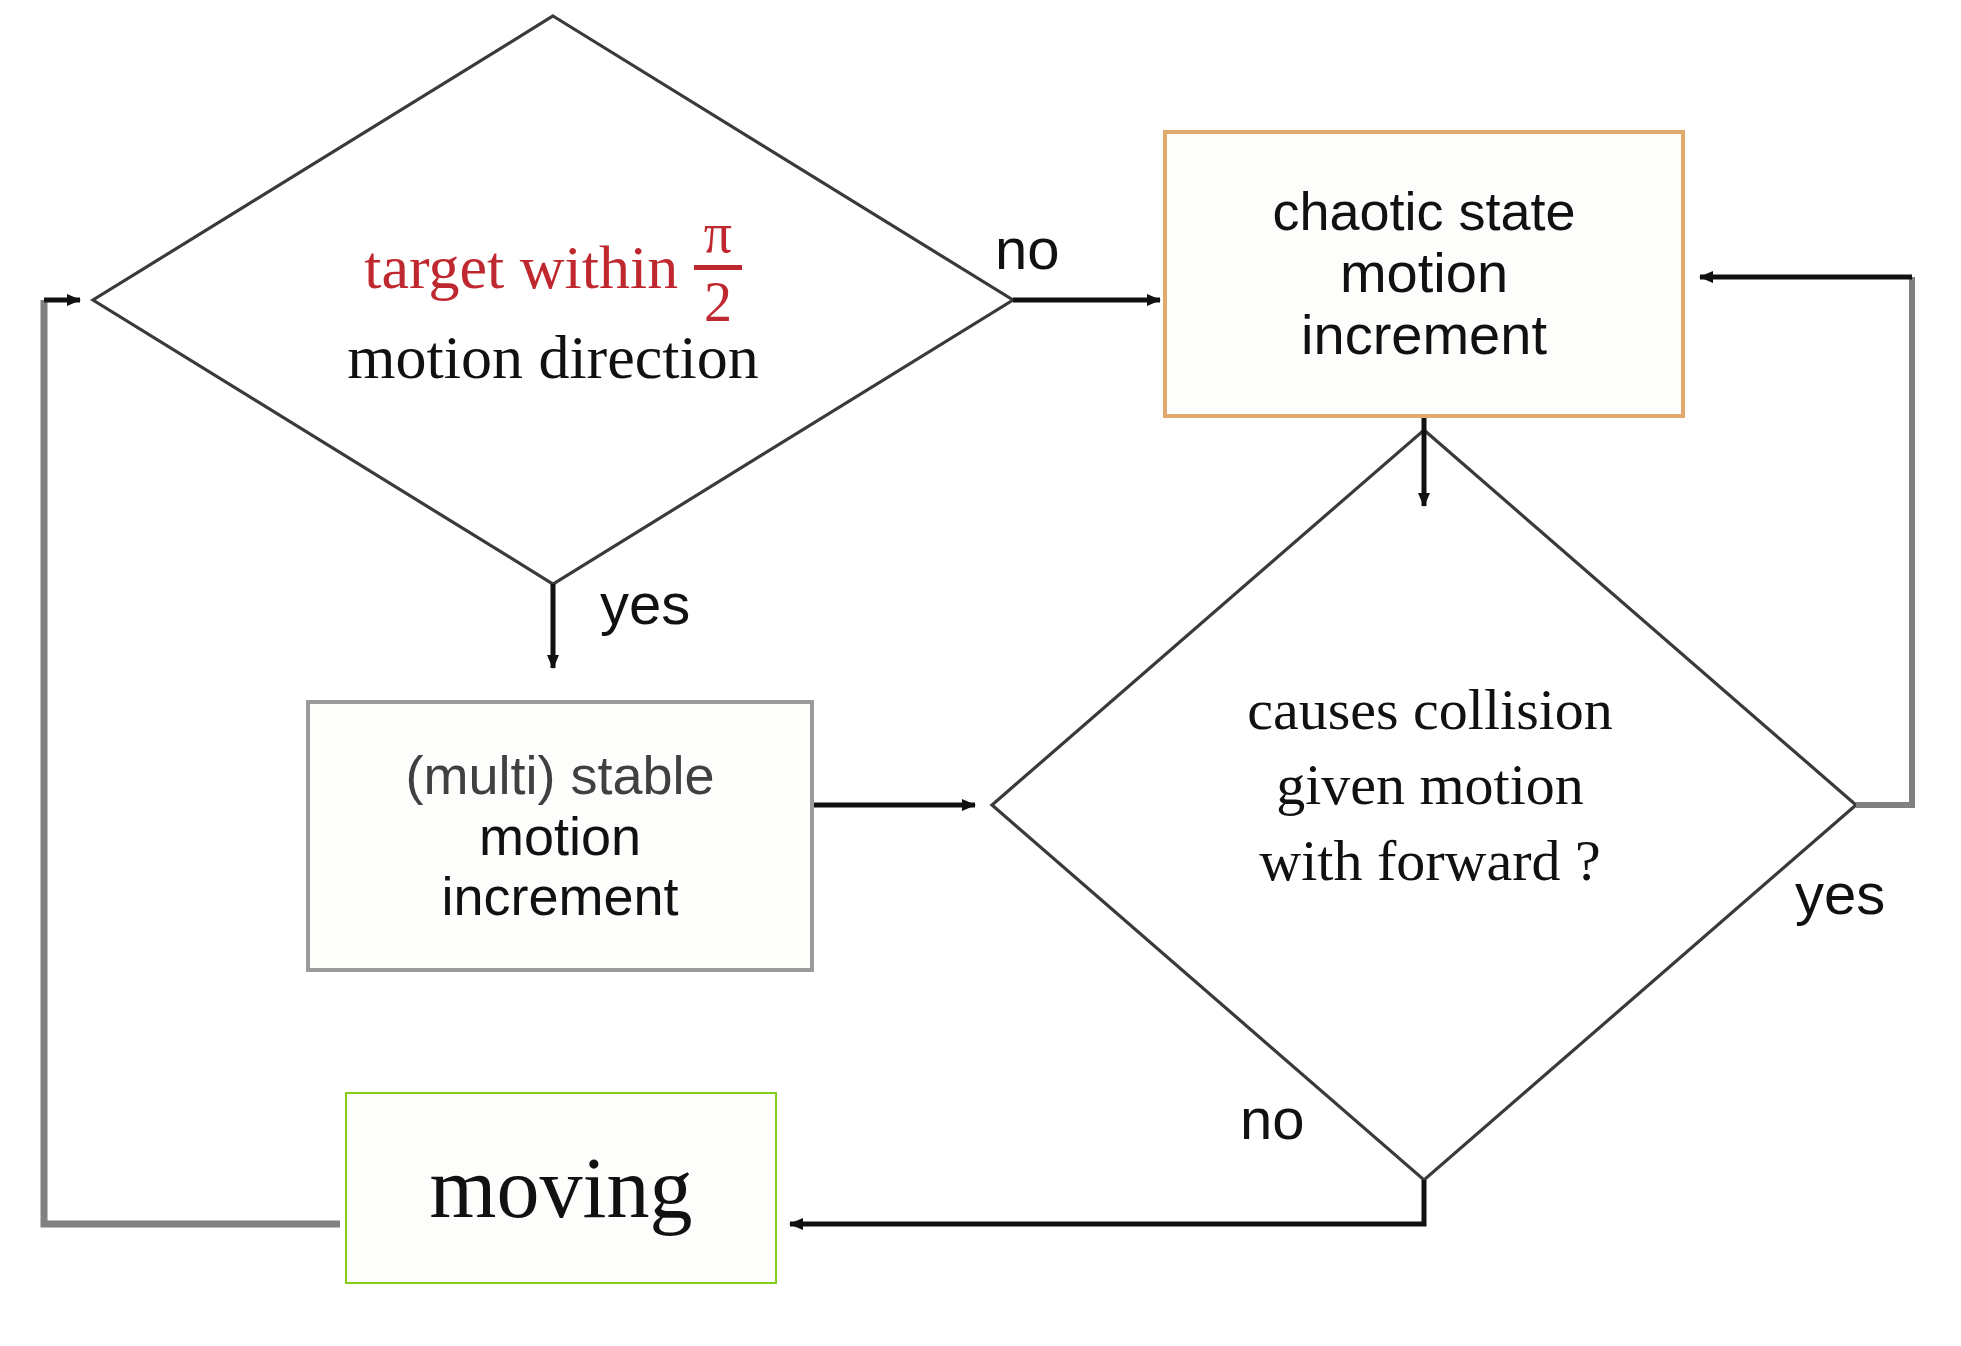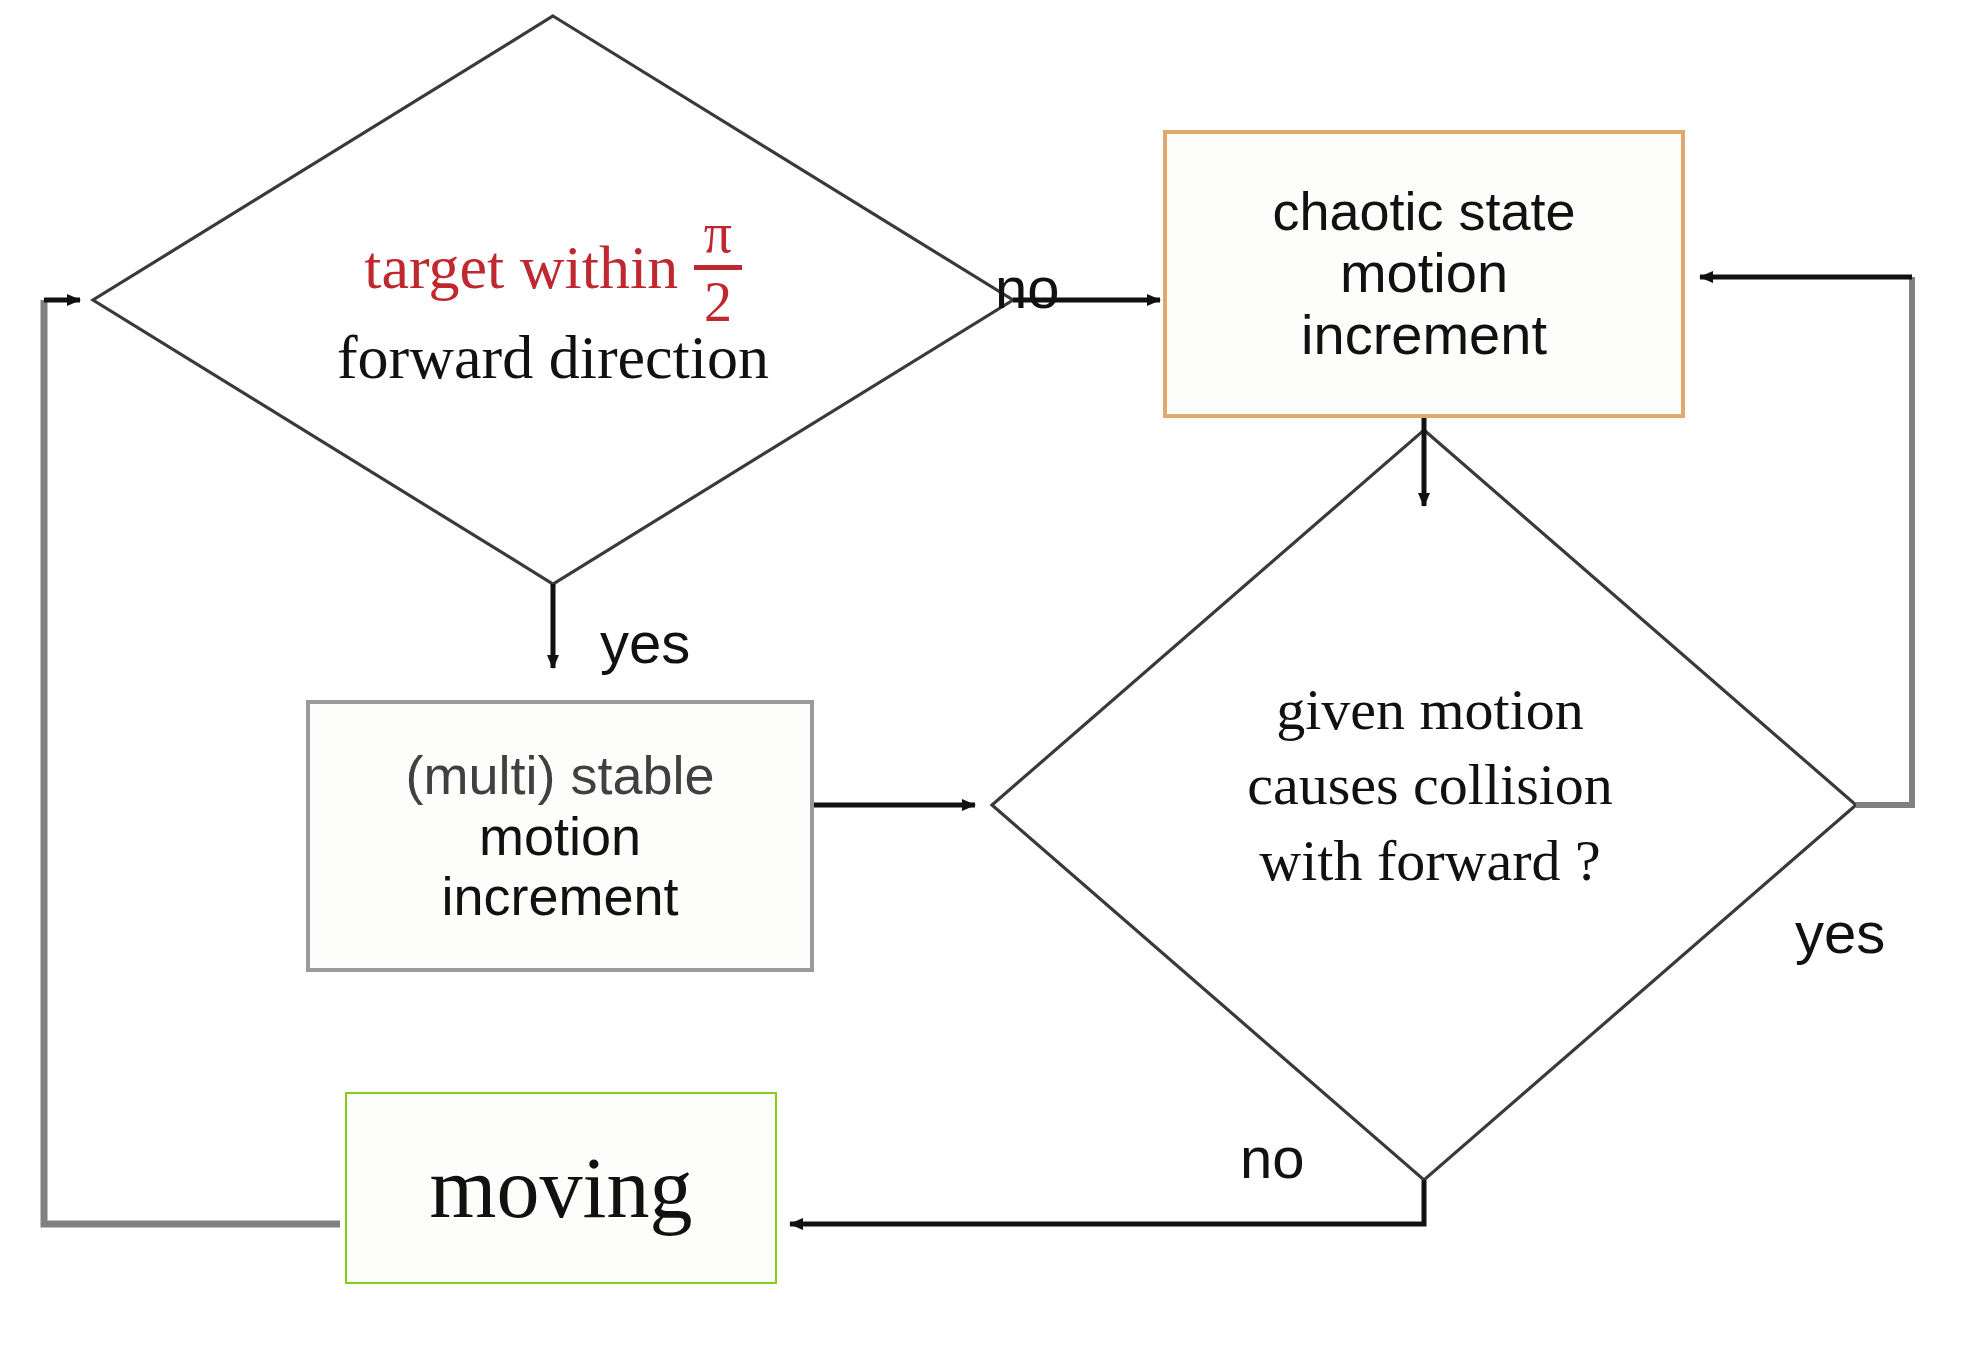--- a/index.html
+++ b/index.html
@@ -5,21 +5,21 @@
   html,body{margin:0;padding:0;background:#ffffff;}
   body{width:1961px;height:1346px;position:relative;overflow:hidden;
        font-family:"Liberation Sans", sans-serif;}
   #stage{position:absolute;left:0;top:0;width:1961px;height:1346px;}
   svg.layer{position:absolute;left:0;top:0;width:1961px;height:1346px;}
   .node{position:absolute;display:flex;align-items:center;justify-content:center;
         text-align:center;box-sizing:border-box;}
   .boxnode{background:#fdfdfc;}
   .sans{font-family:"Liberation Sans", sans-serif;}
   .serif{font-family:"Liberation Serif", serif;}
-  .lbl{position:absolute;color:#111;white-space:nowrap;margin-top:39px;}
+  .lbl{position:absolute;color:#111;white-space:nowrap;}
   .diamond-text{position:absolute;text-align:center;color:#111;}
   .frac{display:inline-flex;flex-direction:column;align-items:center;
         vertical-align:middle;line-height:1;}
   .frac .num{padding:0 .12em;}
   .frac .bar{display:block;width:100%;min-width:.85em;height:5px;background:#c0282f;margin:4px 0;}
   .frac .den{padding:0 .12em;}
 </style>
 </head>
 <body>
 
@@ -55,40 +55,40 @@
 
   <div class="diamond-text serif" style="left:183px;top:205px;width:740px;line-height:1.02;">
     <div style="display:flex;align-items:center;justify-content:center;gap:16px;">
       <span style="color:#c0282f;font-size:62px;">target within</span>
       <span class="frac" style="color:#c0282f;font-size:56px;">
         <span class="num">π</span>
         <span class="bar"></span>
         <span class="den">2</span>
       </span>
     </div>
-    <div style="color:#111;font-size:62px;margin-top:-4px;">forward direction</div>
+    <div style="color:#111;font-size:62px;margin-top:-4px;">motion direction</div>
   </div>
 
   <div class="node boxnode sans" style="left:1163px;top:130px;width:522px;height:288px;
               border:4px solid #e0a96d;flex-direction:column;">
     <span style="font-size:54px;color:#111;line-height:1.12;">chaotic state</span>
     <span style="font-size:56px;color:#111;line-height:1.12;">motion</span>
     <span style="font-size:56px;color:#111;line-height:1.12;">increment</span>
   </div>
 
   <div class="node boxnode sans" style="left:306px;top:700px;width:508px;height:272px;
               border:4px solid #9a9a9a;flex-direction:column;">
     <span style="font-size:54px;color:#404040;line-height:1.12;">(multi) stable</span>
     <span style="font-size:54px;color:#111;line-height:1.12;">motion</span>
     <span style="font-size:54px;color:#111;line-height:1.12;">increment</span>
   </div>
 
   <div class="diamond-text serif" style="left:1130px;top:672px;width:600px;line-height:1.30;font-size:58px;">
+    <div>causes collision</div>
     <div>given motion</div>
-    <div>causes collision</div>
     <div>with  forward ?</div>
   </div>
 
   <div class="node boxnode serif" style="left:345px;top:1092px;width:432px;height:192px;
               border:2px solid #84cc16;">
     <span style="font-size:86px;color:#111;">moving</span>
   </div>
 
   <div class="lbl sans" style="left:995px;top:215px;font-size:58px;">no</div>
 

